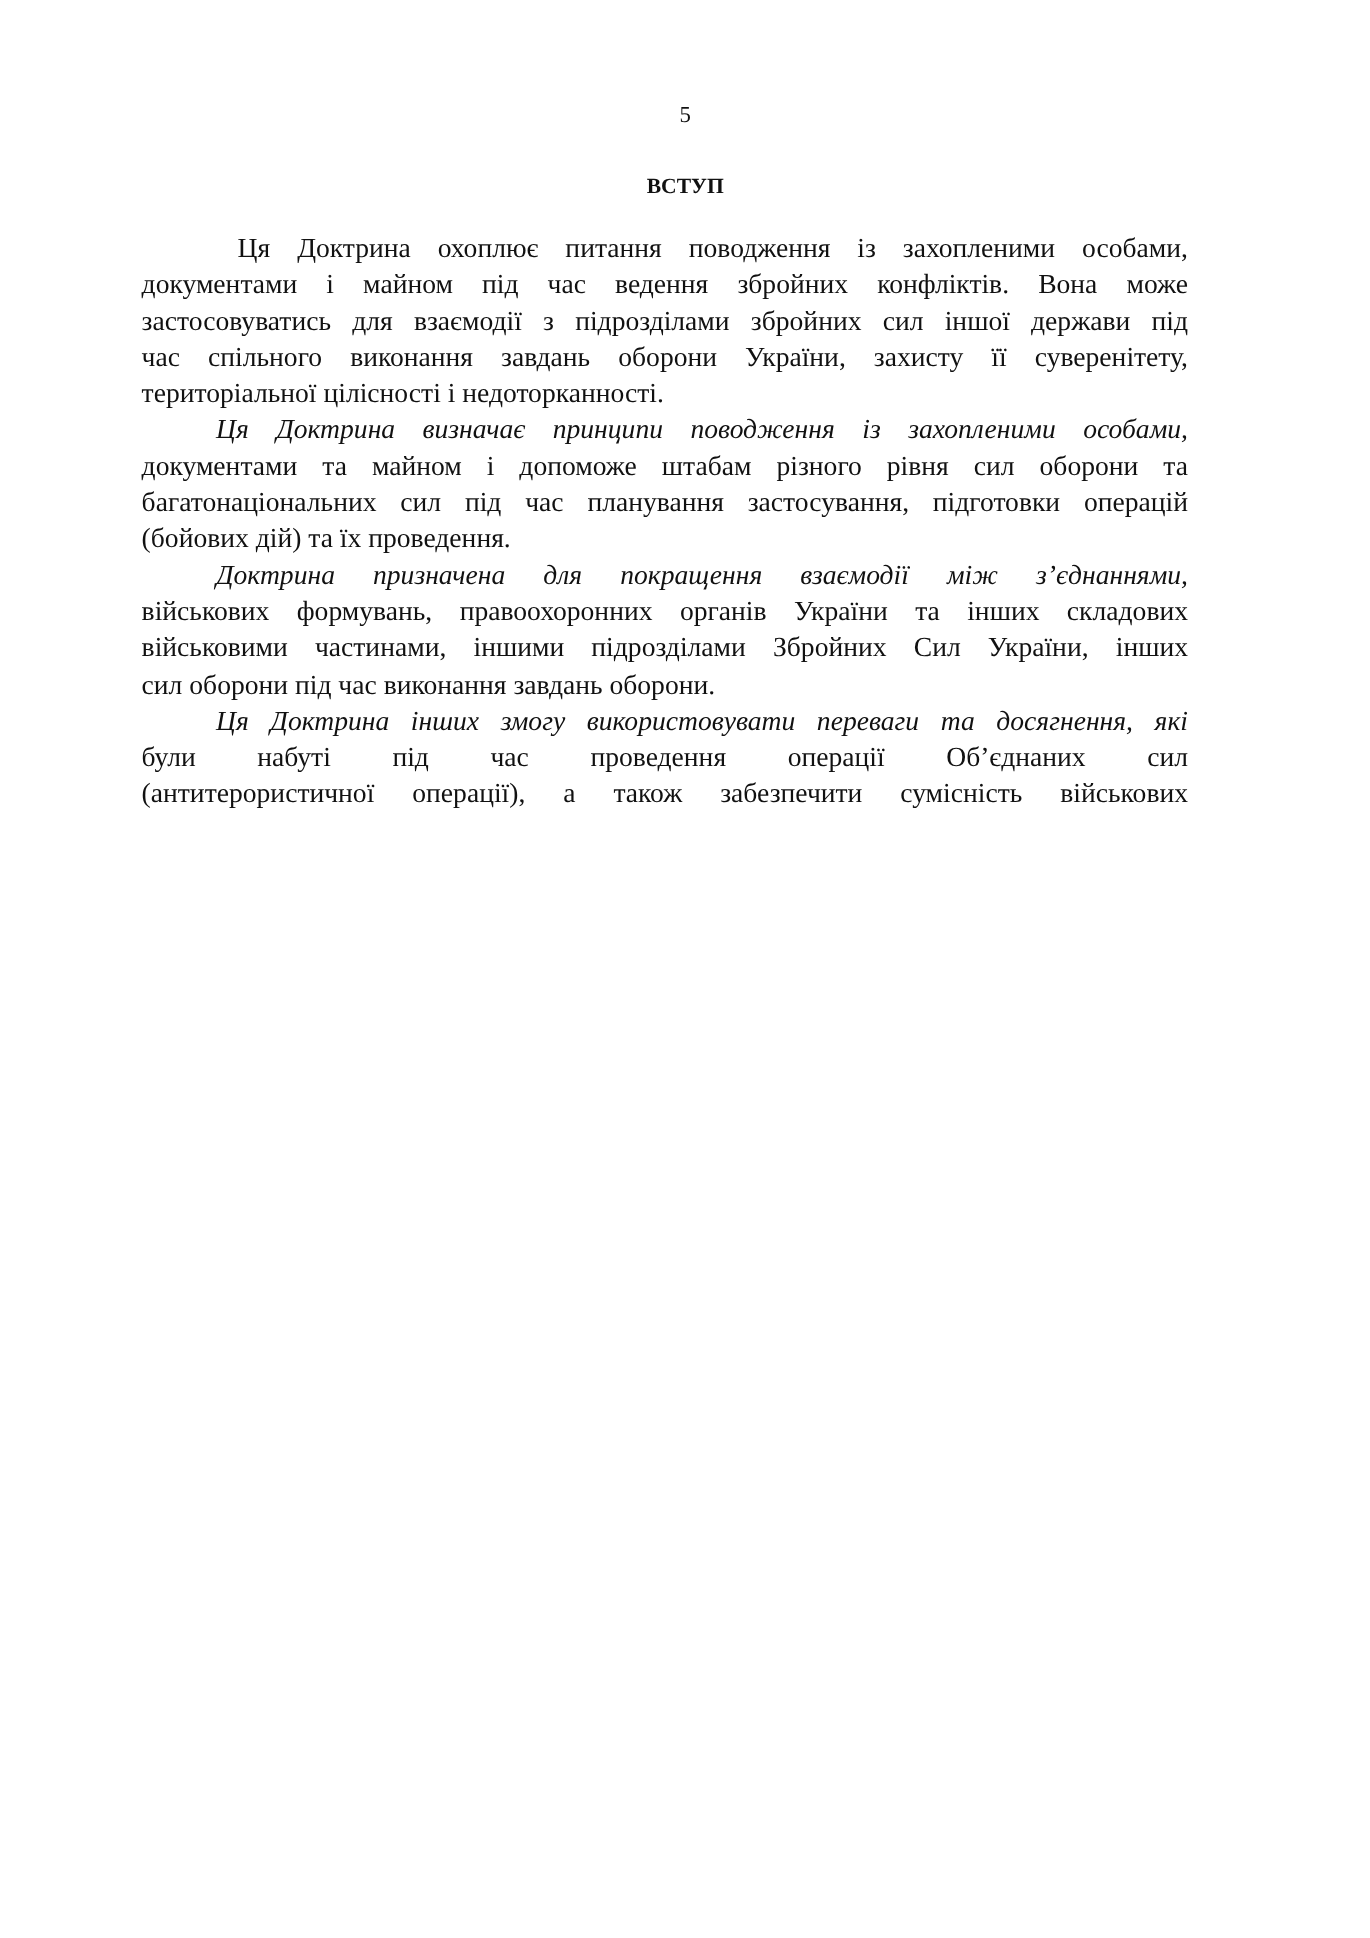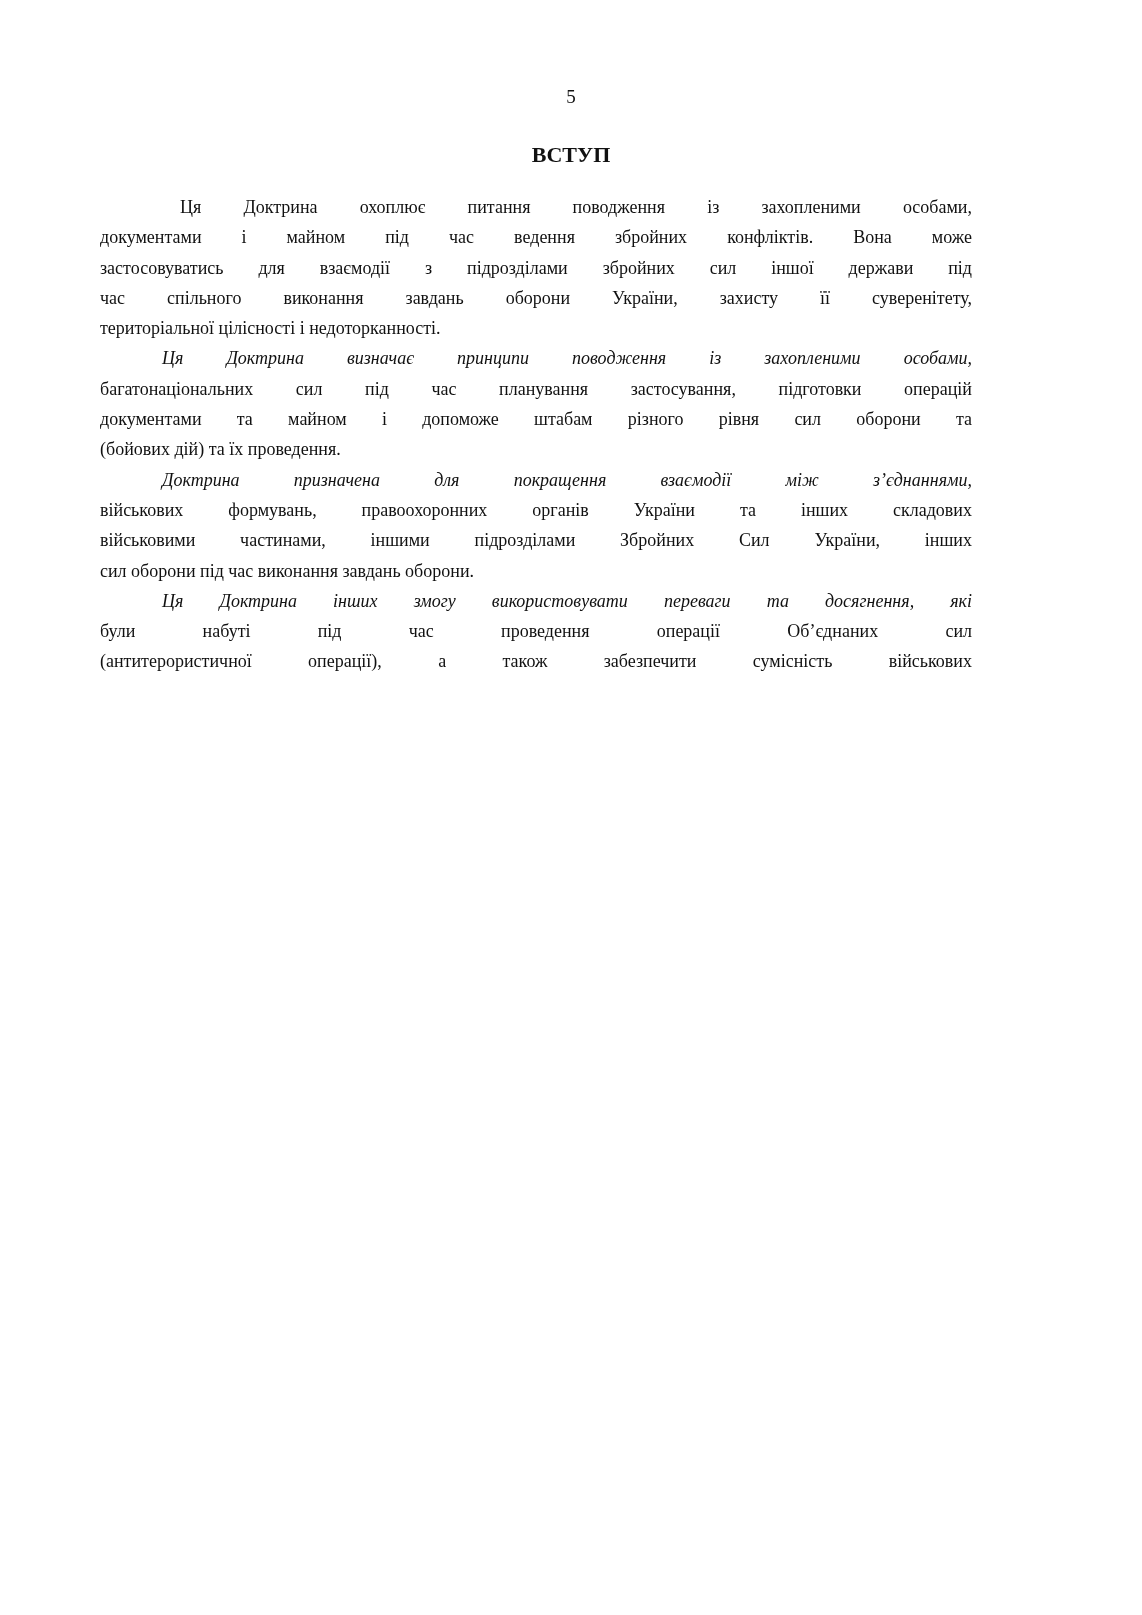--- a/index.html
+++ b/index.html
@@ -8,25 +8,25 @@
       position: absolute; left: 0; top: 0; width: 1142px; height: 1615px;
       background: #ffffff; color: #111111;
       font-family: "Liberation Serif", "DejaVu Serif", serif;
     }
     .page-number {
       position: absolute; top: 86px; left: 0; width: 1142px;
       text-align: center; font-size: 19px; line-height: 22px;
     }
     .title {
       position: absolute; top: 142px; left: 0; width: 1142px;
-      text-align: center; font-size: 22px; font-weight: bold; line-height: 26px;
+      text-align: center; font-size: 18px; font-weight: bold; line-height: 26px;
     }
     .body {
-      position: absolute; top: 192px; left: 100px; width: 872px;
-      font-size: 18px;
+      position: absolute; top: 192px; left: 118px; width: 872px;
+      font-size: 23px;
     }
     .line {
       display: block; height: 30.3px; line-height: 30.3px;
       text-align: justify; text-align-last: justify; white-space: nowrap;
     }
     .line.last { text-align: center; text-align-last: left; }
     .line.indent { padding-left: 62px; font-style: italic; }
     .line.indent2 { padding-left: 80px; }
     .line-inner { display: block; white-space: normal; text-align: inherit; text-align-last: inherit; }
   </style>
@@ -55,24 +55,24 @@
       <span class="line last">
           <span class="line-inner">територіальної цілісності і недоторканності.</span>
         </span>
     </div>
 
     <div>
       <span class="line indent">
           <span class="line-inner">Ця Доктрина визначає принципи поводження із захопленими особами,</span>
         </span>
       <span class="line">
-          <span class="line-inner">багатонаціональних сил під час планування застосування, підготовки операцій</span>
+          <span class="line-inner">документами та майном і допоможе штабам різного рівня сил оборони та</span>
         </span>
       <span class="line">
-          <span class="line-inner">документами та майном і допоможе штабам різного рівня сил оборони та</span>
+          <span class="line-inner">багатонаціональних сил під час планування застосування, підготовки операцій</span>
         </span>
       <span class="line last">
           <span class="line-inner">(бойових дій) та їх проведення.</span>
         </span>
     </div>
 
     <div>
       <span class="line indent">
           <span class="line-inner">Доктрина призначена для покращення взаємодії між з’єднаннями,</span>
         </span>

